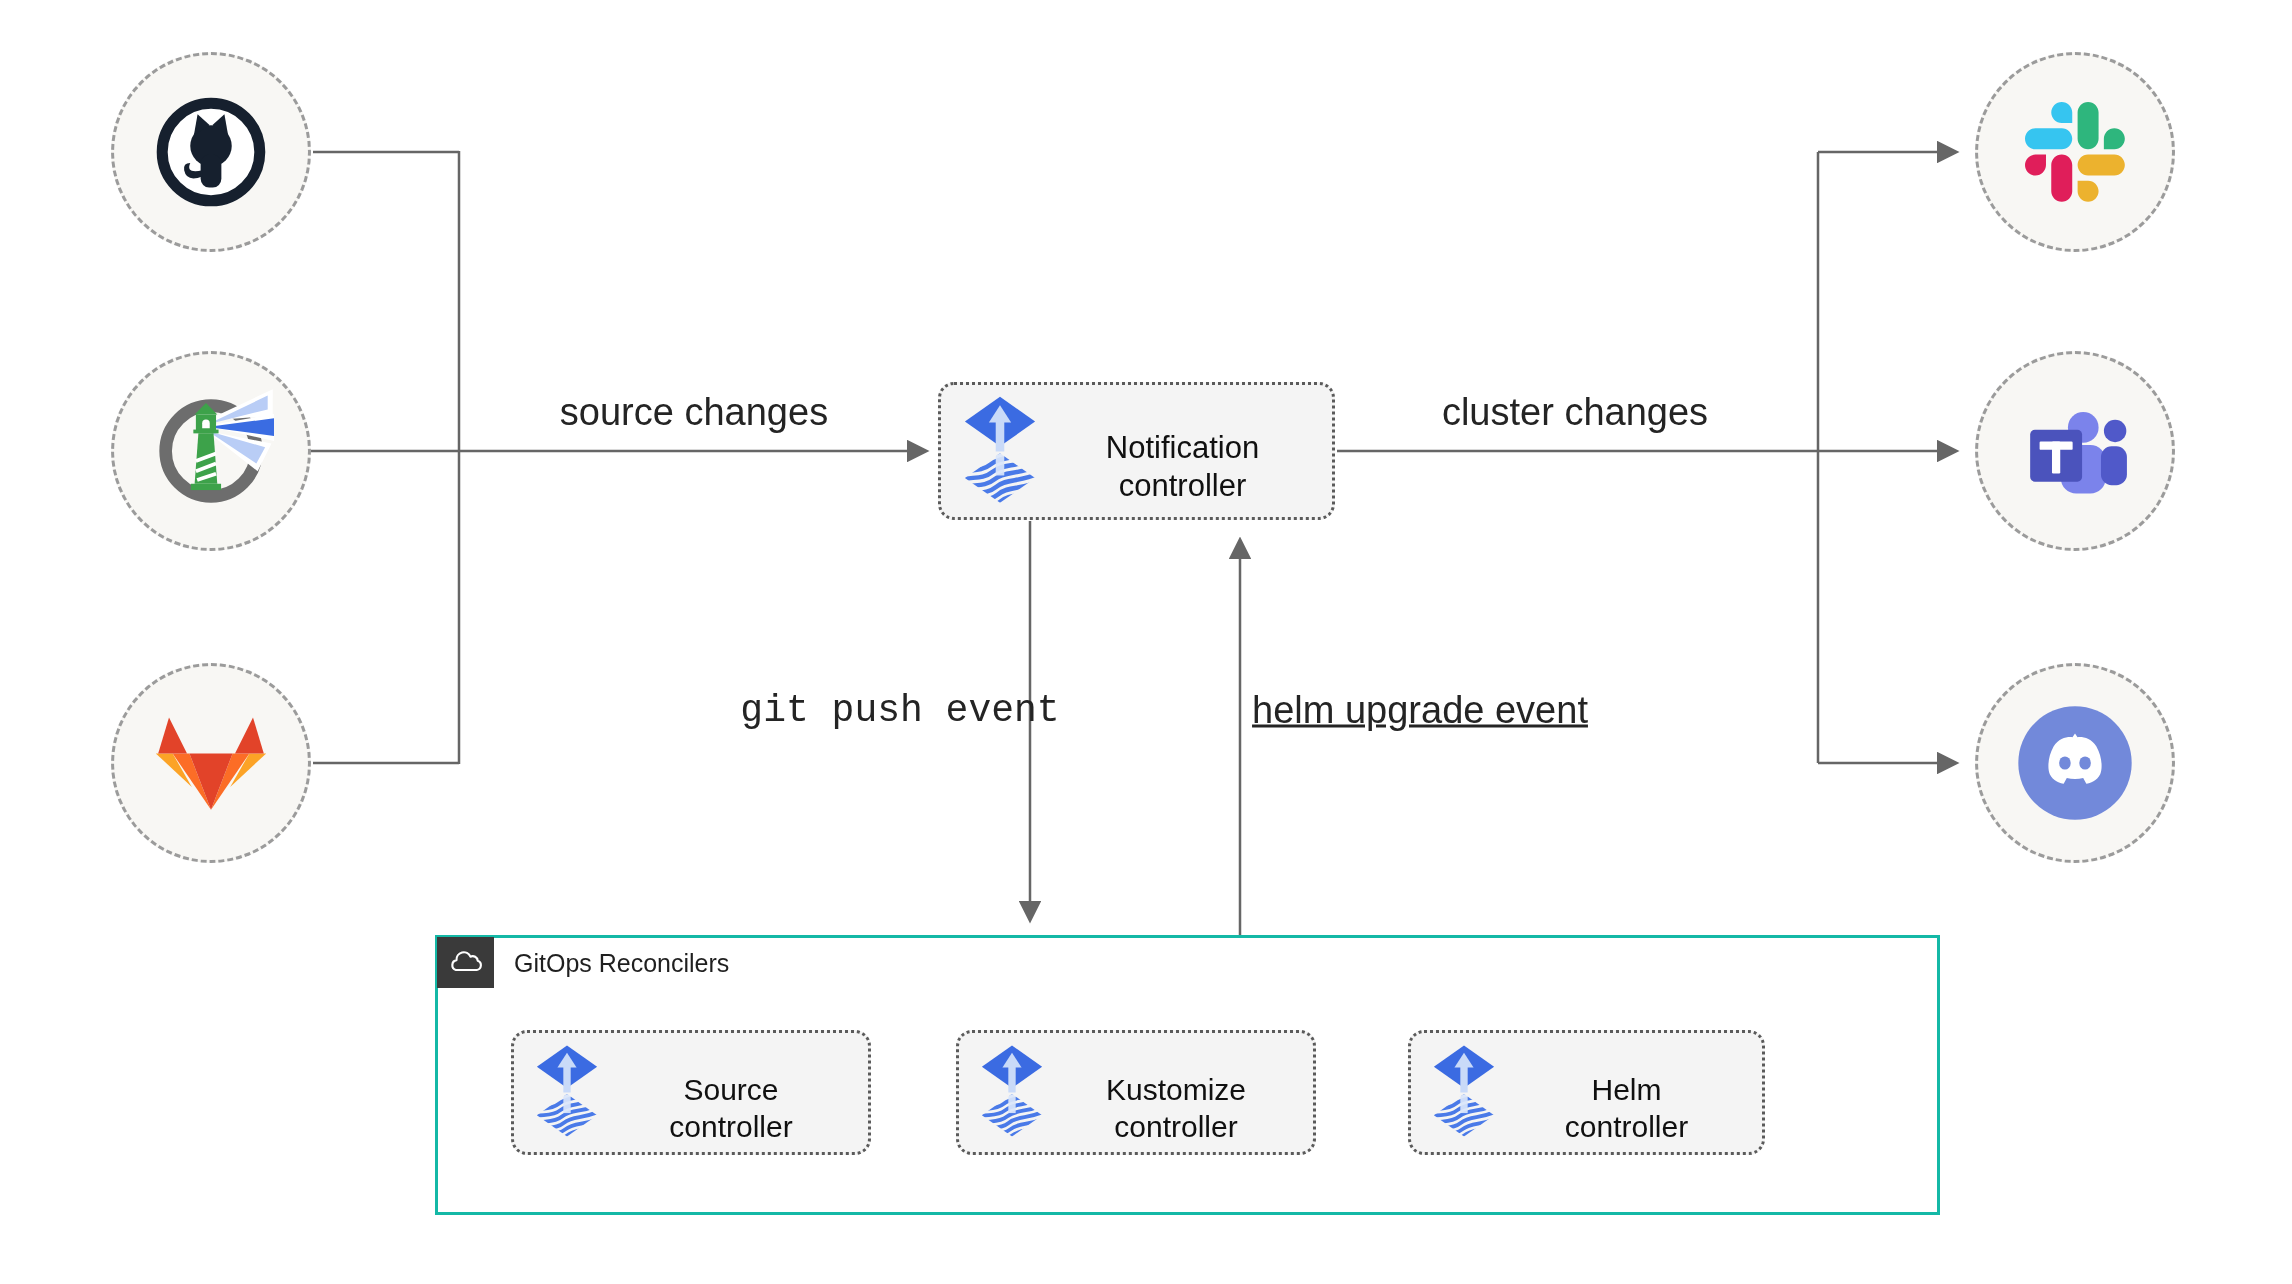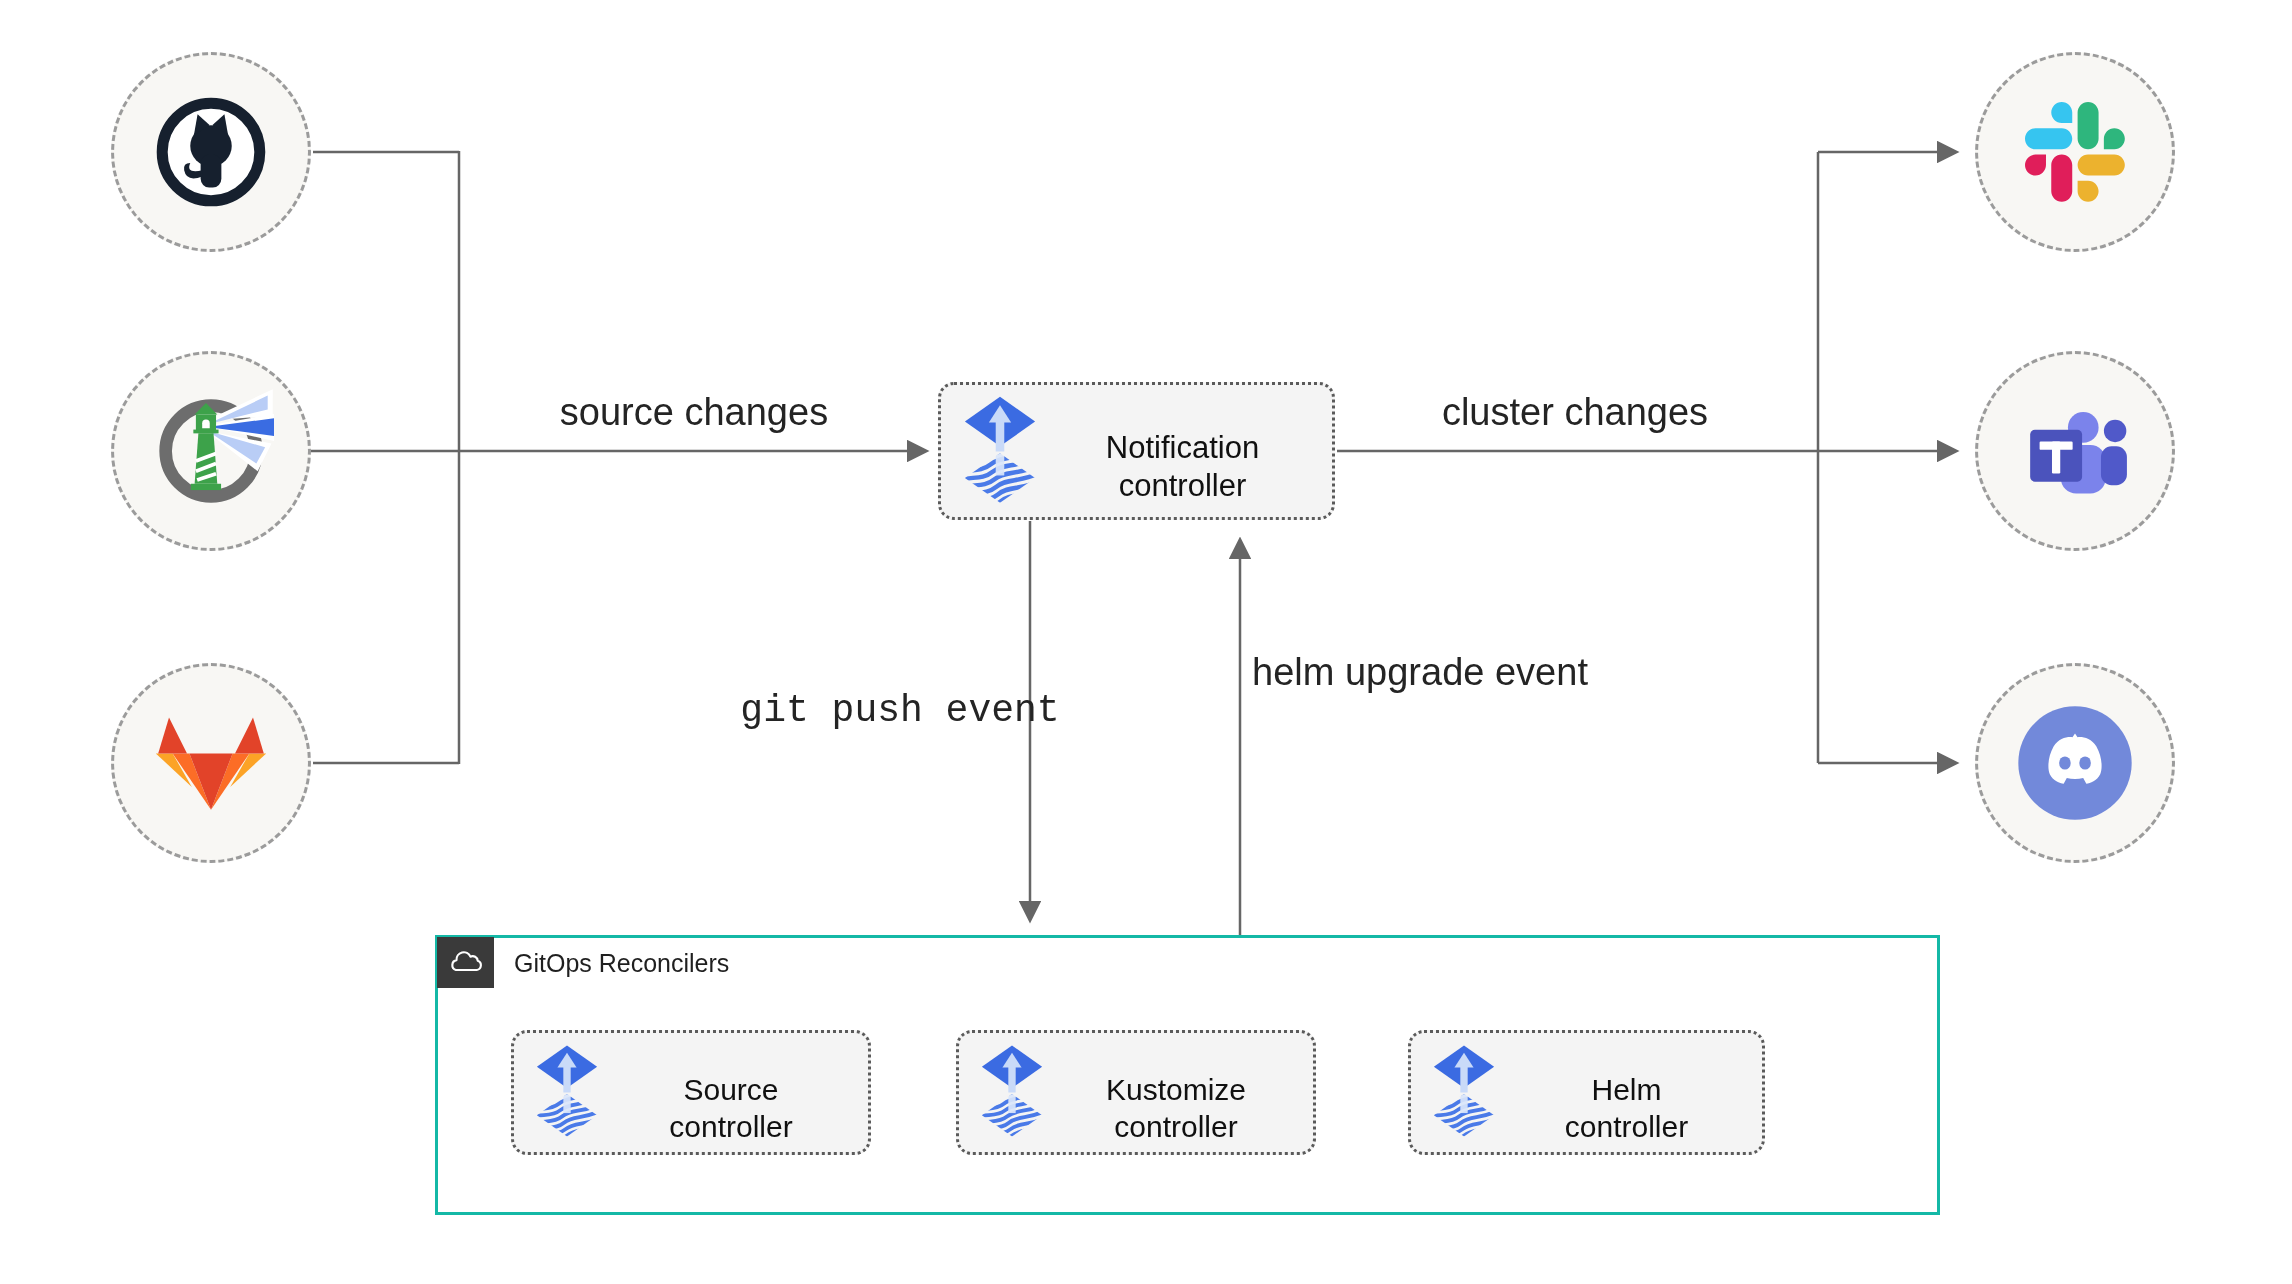--- a/index.html
+++ b/index.html
@@ -127,21 +127,21 @@
     <svg width="86" height="113">
         <use href="#flux-sym"></use>
       </svg>
     <div class="ctrl-label">Notification
 controller</div>
   </div>
 
   <div class="edge-label" style="left:694px;top:412px;">source changes</div>
   <div class="edge-label" style="left:1575px;top:412px;">cluster changes</div>
   <div class="edge-label" style="left:900px;top:710px;font-family:Liberation Mono, monospace;">git push event</div>
-  <div class="edge-label" style="left:1420px;top:672px;">helm upgrade event</div>
+  <div class="edge-label" style="left:1420px;top:710px;text-decoration:underline;">helm upgrade event</div>
 
   <div class="circle-node" style="left:1975px;top:52px;">
     <svg width="100" height="100" viewBox="0 0 123 123">
       <path fill="#E01E5A" d="M25.8 77.6c0 7.1-5.8 12.9-12.9 12.9S0 84.7 0 77.6s5.8-12.9 12.9-12.9h12.9v12.9zM32.3 77.6c0-7.1 5.8-12.9 12.9-12.9s12.9 5.8 12.9 12.9v32.3c0 7.1-5.8 12.9-12.9 12.9s-12.9-5.8-12.9-12.9V77.6z"></path>
       <path fill="#36C5F0" d="M45.2 25.8c-7.1 0-12.9-5.8-12.9-12.9S38.1 0 45.2 0s12.9 5.8 12.9 12.9v12.9H45.2zM45.2 32.3c7.1 0 12.9 5.8 12.9 12.9s-5.8 12.9-12.9 12.9H12.9C5.8 58.1 0 52.3 0 45.2s5.8-12.9 12.9-12.9h32.3z"></path>
       <path fill="#2EB67D" d="M97 45.2c0-7.1 5.8-12.9 12.9-12.9s12.9 5.8 12.9 12.9-5.8 12.9-12.9 12.9H97V45.2zM90.5 45.2c0 7.1-5.8 12.9-12.9 12.9s-12.9-5.8-12.9-12.9V12.9C64.7 5.8 70.5 0 77.6 0s12.9 5.8 12.9 12.9v32.3z"></path>
       <path fill="#ECB22E" d="M77.6 97c7.1 0 12.9 5.8 12.9 12.9s-5.8 12.9-12.9 12.9-12.9-5.8-12.9-12.9V97h12.9zM77.6 90.5c-7.1 0-12.9-5.8-12.9-12.9s5.8-12.9 12.9-12.9h32.3c7.1 0 12.9 5.8 12.9 12.9s-5.8 12.9-12.9 12.9H77.6z"></path>
     </svg>
   </div>
 

